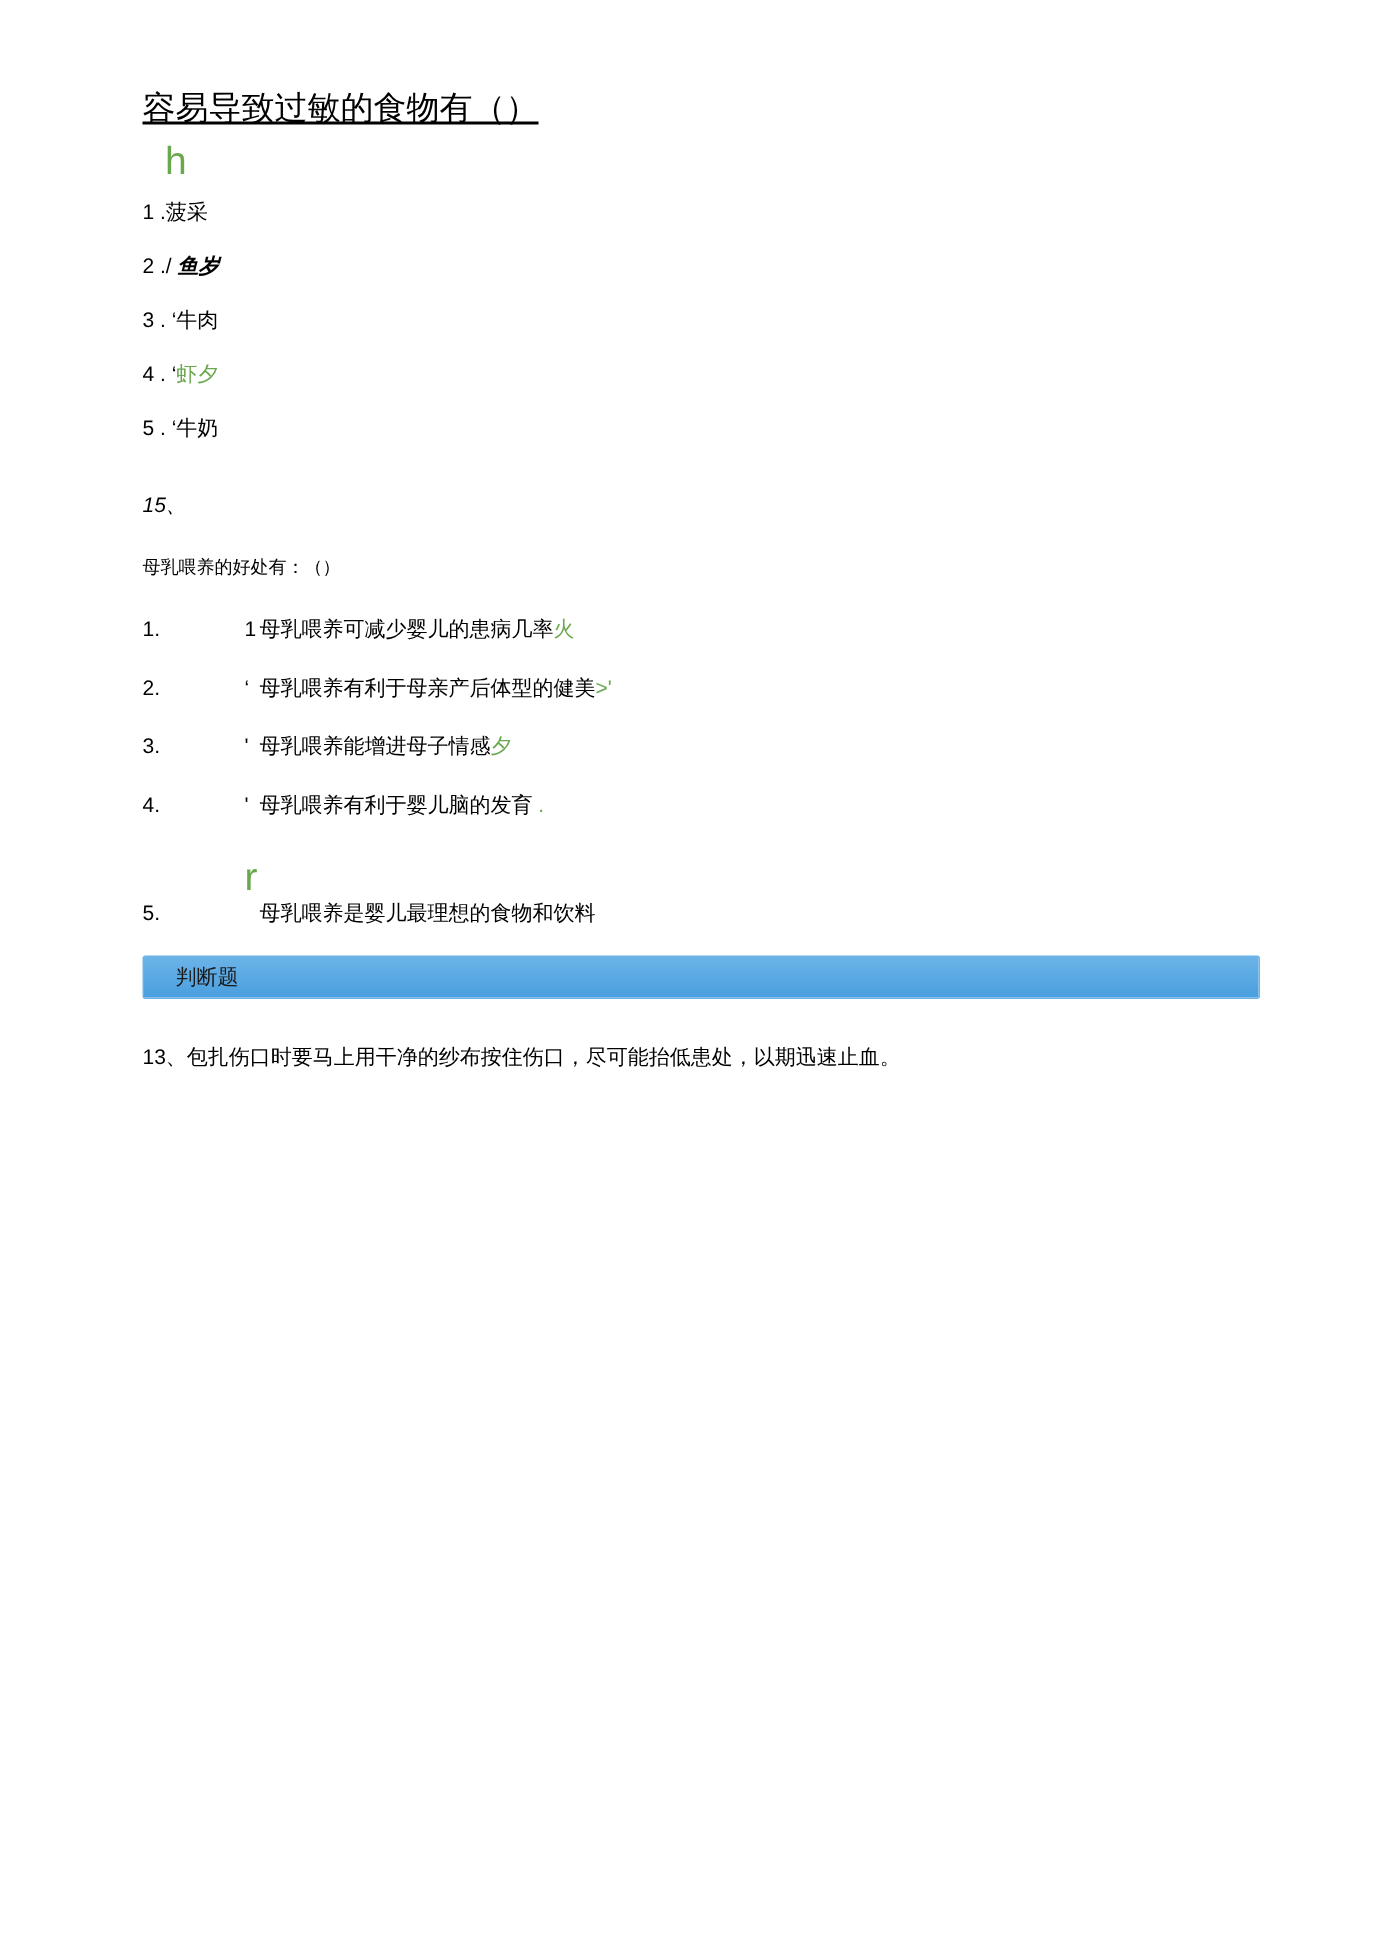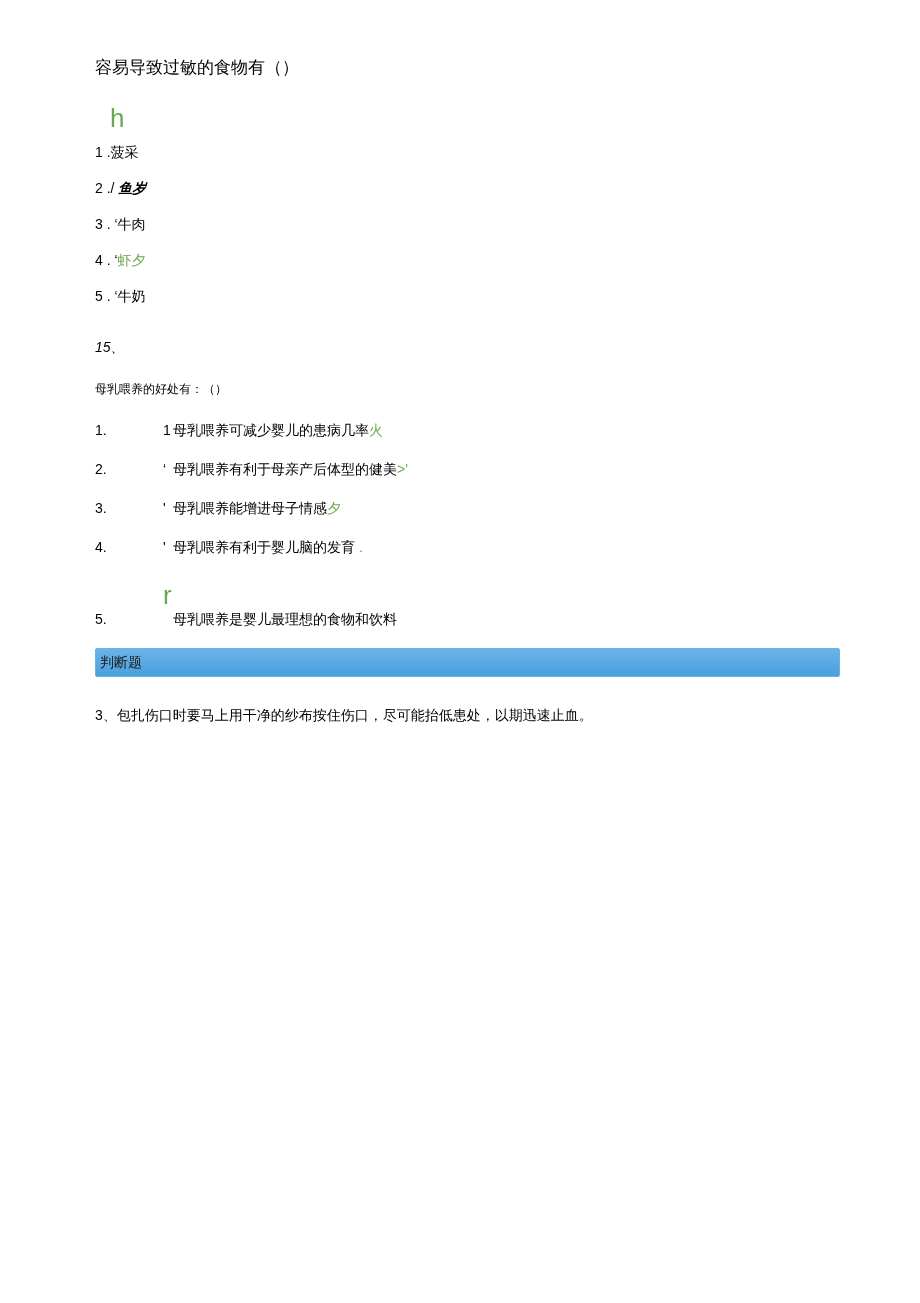--- a/index.html
+++ b/index.html
@@ -7,22 +7,22 @@
       width: 920px;
       height: 1303px;
       background: #ffffff;
       font-family: "SimSun", "Microsoft YaHei", sans-serif;
       font-size: 14px;
       color: #000000;
       padding: 55px 80px 0 95px;
       line-height: 1.5;
     }
     .q14-title {
-      font-size: 17px;
-      margin-bottom: 18px;
+      font-size: 22px;
+      text-decoration: underline;
     }
     .artifact-h {
       font-family: Arial, sans-serif;
       font-size: 26px;
       color: #6aa84f;
       margin-left: 15px;
       margin-bottom: 4px;
       font-weight: 400;
     }
     .q14-list .opt {
@@ -55,21 +55,21 @@
       font-family: Arial, sans-serif;
       font-size: 26px;
       color: #6aa84f;
       margin-left: 68px;
       margin-top: 0px;
       margin-bottom: -6px;
       font-weight: 400;
     }
     .section-bar {
       margin-top: 14px;
-      padding: 3px 4px;
+      padding: 3px 21px;
       font-size: 14px;
       background: linear-gradient(#6bb3e8, #4a9fde);
       border: 1px solid #6bb3e8;
       border-radius: 2px;
       color: #1a1a1a;
     }
     .q16 {
       margin-top: 28px;
       font-size: 14px;
     }
@@ -132,13 +132,13 @@
   <div class="opt">
     <span class="num">5.</span>
     <span>
       <span class="pre"></span><span>母乳喂养是婴儿最理想的食物和饮料</span>
     </span>
   </div>
 </div>
 
 <div class="section-bar">判断题</div>
 
-<div class="q16">3、包扎伤口时要马上用干净的纱布按住伤口，尽可能抬低患处，以期迅速止血。</div>
+<div class="q16">13、包扎伤口时要马上用干净的纱布按住伤口，尽可能抬低患处，以期迅速止血。</div>
 
 </body></html>

